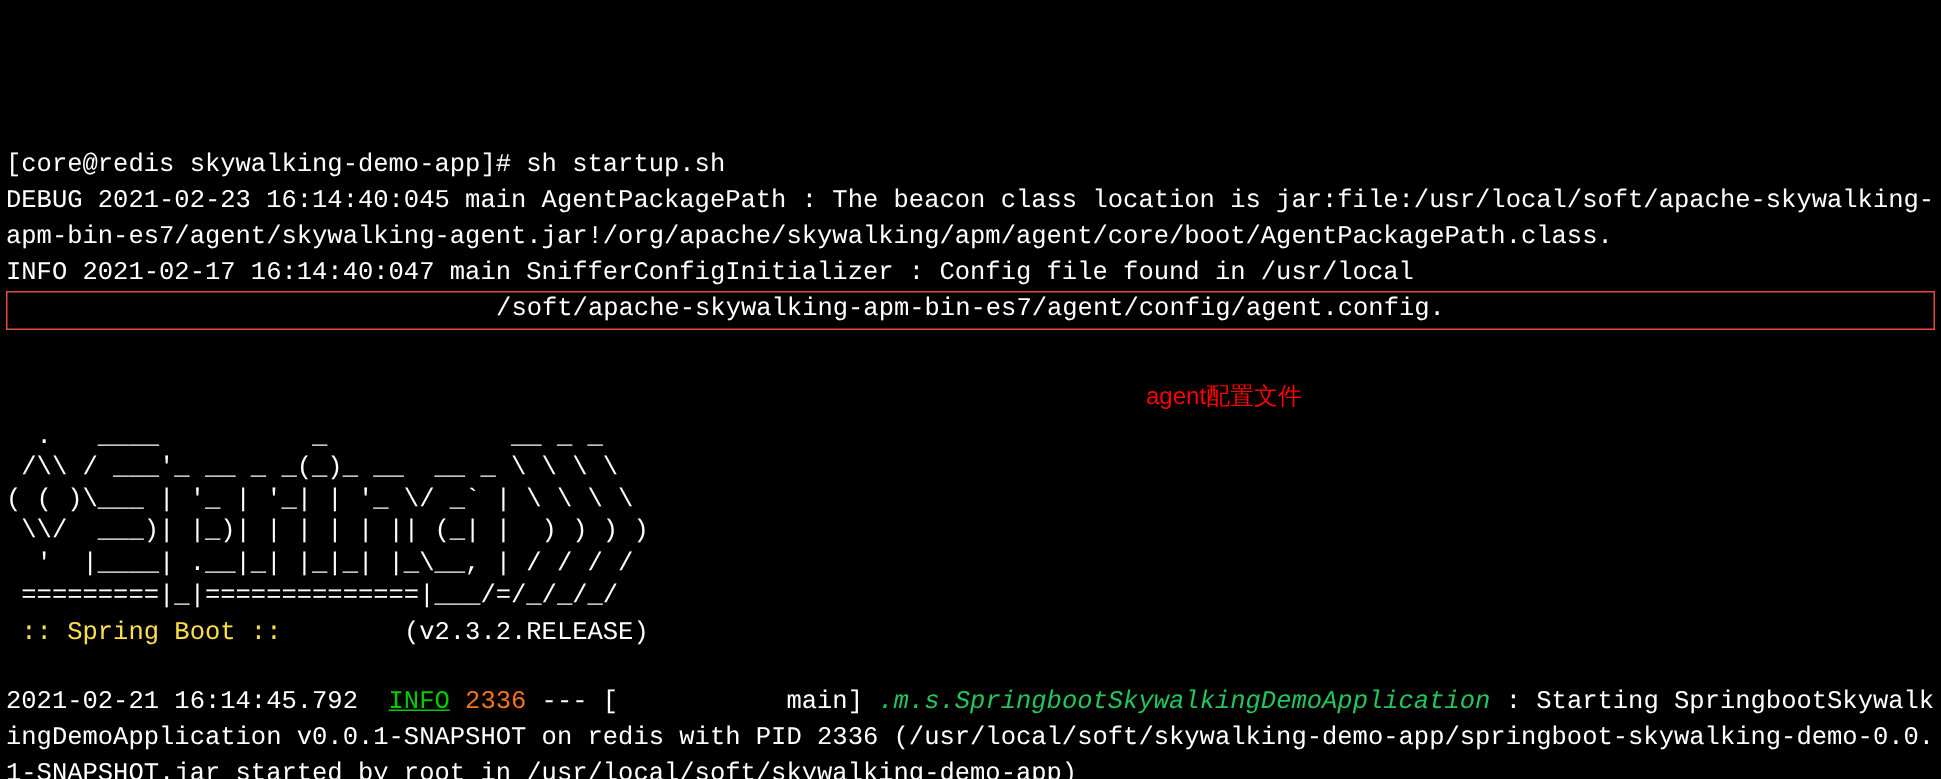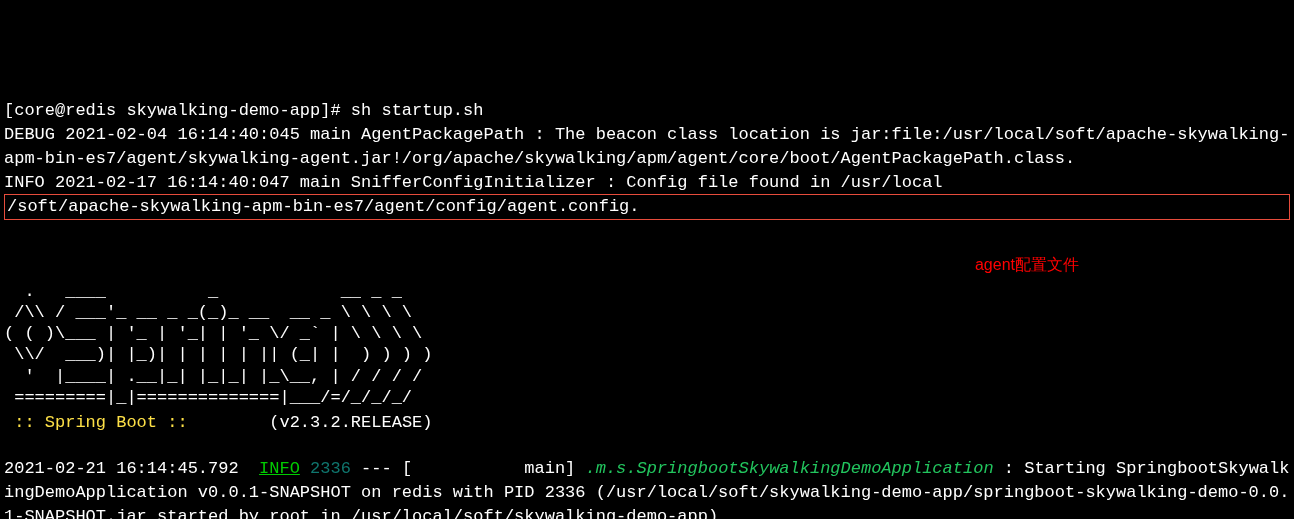--- a/index.html
+++ b/index.html
@@ -15,54 +15,55 @@
       line-height: 1.4;
       padding: 4px;
       white-space: pre-wrap;
       word-break: break-all;
     }
     .prompt { color: #fff; }
     .log-line { color: #fff; }
     .highlight-box {
       border: 1px solid #e74c3c;
       display: block;
-      padding: 0 2px;
+      padding: 0 13px;
       margin: 0;
+      text-align: center;
     }
     .annotation {
       color: #ff0000;
       position: relative;
       display: block;
-      text-align: center;
+      text-align: left;
       padding-left: 760px;
       padding-top: 34px;
       font-family: "Microsoft YaHei", "SimSun", sans-serif;
       font-size: 16px;
       white-space: nowrap;
     }
     .ascii-block {
       display: block;
       white-space: pre;
       color: #fff;
       line-height: 1.25;
       margin-top: 4px;
     }
     .spring-banner { color: #fde047; }
     .info-level { color: #00cc00; text-decoration: underline; }
-    .pid { color: #0f766e; }
+    .pid { color: #f97316; }
     .cyan { color: #22c55e; font-style: italic; }
     .blank { display: block; height: 1.4em; }
   </style>
 </head>
 <body>
 
 
 
 <span class="prompt">[core@redis skywalking-demo-app]# sh startup.sh</span>
-<span class="log-line">DEBUG 2021-02-04 16:14:40:045 main AgentPackagePath : The beacon class location is jar:file:/usr/local/soft/apache-skywalking-apm-bin-es7/agent/skywalking-agent.jar!/org/apache/skywalking/apm/agent/core/boot/AgentPackagePath.class.</span>
+<span class="log-line">DEBUG 2021-02-23 16:14:40:045 main AgentPackagePath : The beacon class location is jar:file:/usr/local/soft/apache-skywalking-apm-bin-es7/agent/skywalking-agent.jar!/org/apache/skywalking/apm/agent/core/boot/AgentPackagePath.class.</span>
 <span class="log-line">INFO 2021-02-17 16:14:40:047 main SnifferConfigInitializer : Config file found in /usr/local</span><span class="highlight-box"><span>/soft/apache-skywalking-apm-bin-es7/agent/config/agent.config.</span></span><span class="annotation">agent配置文件</span><span class="ascii-block">  .   ____          _            __ _ _
  /\\ / ___'_ __ _ _(_)_ __  __ _ \ \ \ \
 ( ( )\___ | '_ | '_| | '_ \/ _` | \ \ \ \
  \\/  ___)| |_)| | | | | || (_| |  ) ) ) )
   '  |____| .__|_| |_|_| |_\__, | / / / /
  =========|_|==============|___/=/_/_/_/</span><span class="ascii-block"><span class="spring-banner"> :: Spring Boot :: </span><span>       (v2.3.2.RELEASE)</span></span><span class="blank"></span><span class="log-line"><span>2021-02-21 16:14:45.792  </span><span class="info-level">INFO</span><span class="pid"> 2336</span><span> --- [           main] </span><span class="cyan">.m.s.SpringbootSkywalkingDemoApplication</span><span> : Starting SpringbootSkywalkingDemoApplication v0.0.1-SNAPSHOT on redis with PID 2336 (/usr/local/soft/skywalking-demo-app/springboot-skywalking-demo-0.0.1-SNAPSHOT.jar started by root in /usr/local/soft/skywalking-demo-app)</span></span>
 
 
 
 

